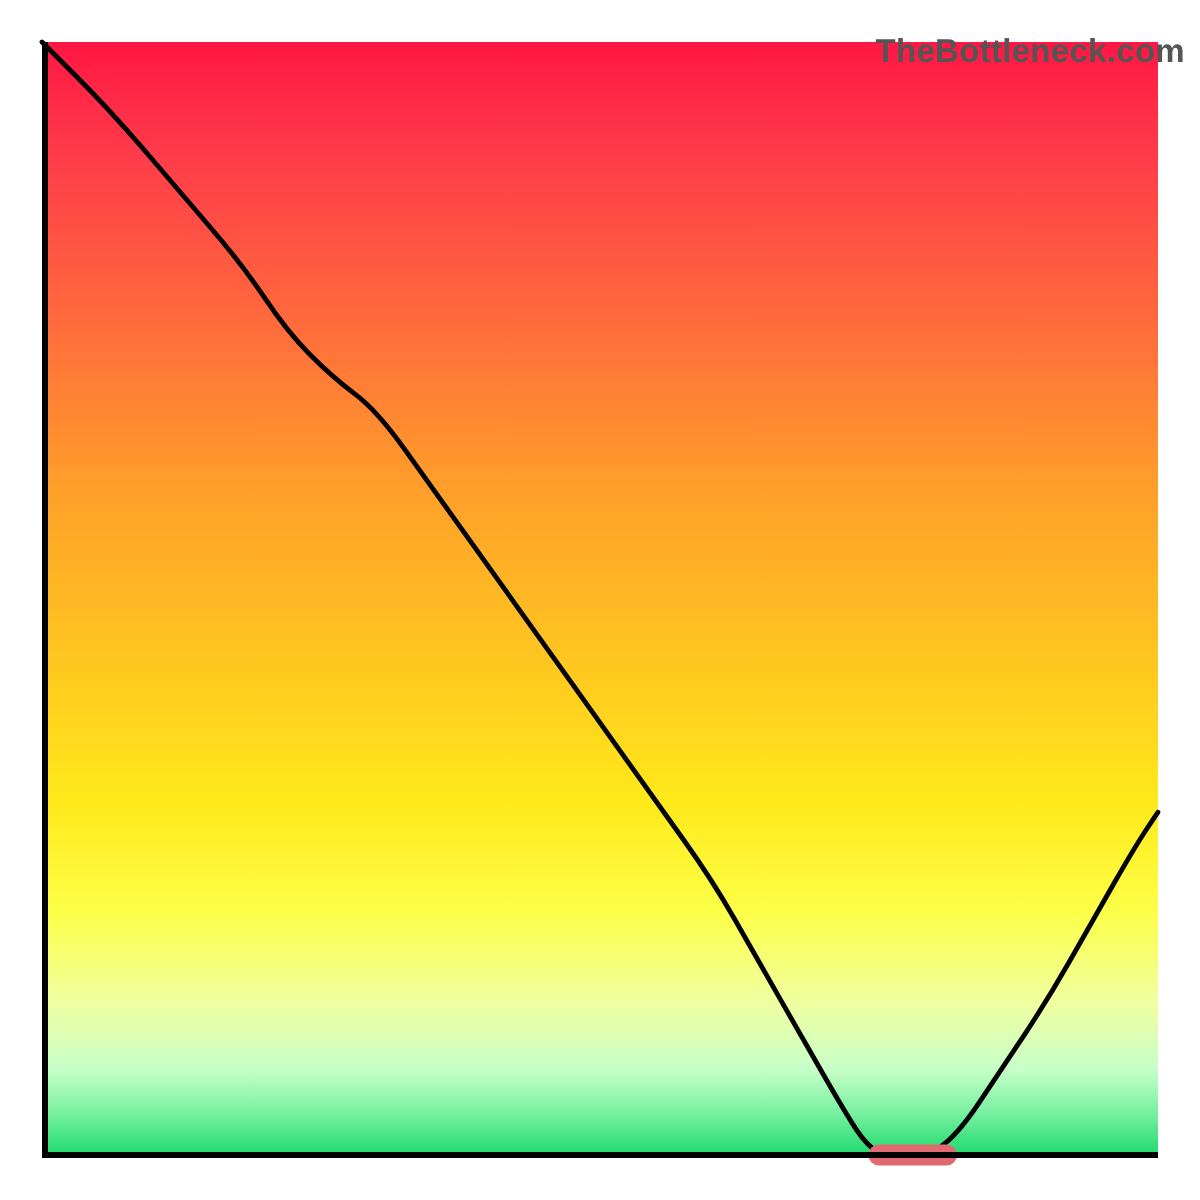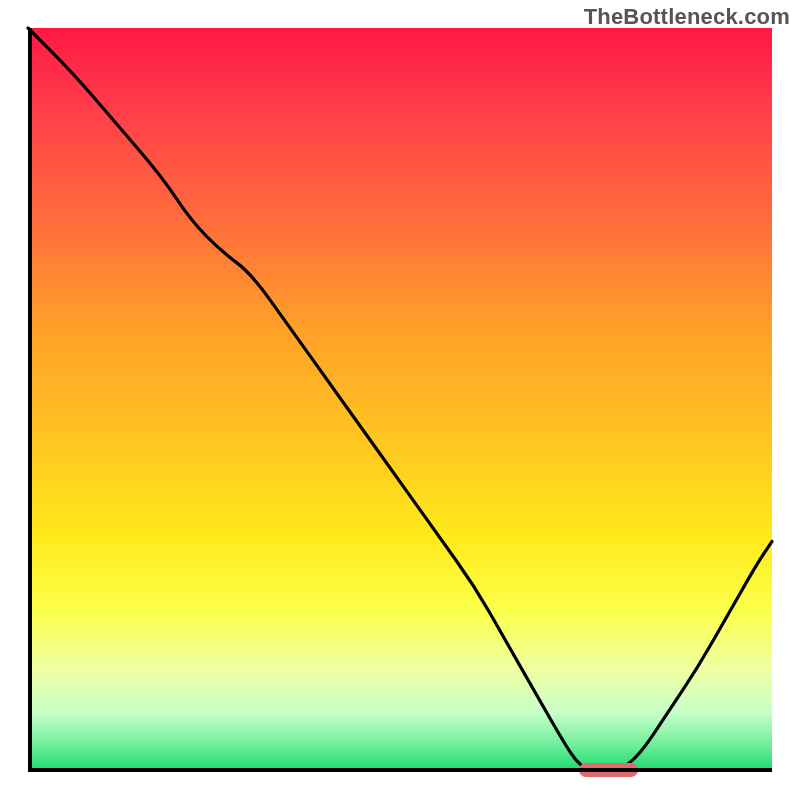--- a/index.html
+++ b/index.html
@@ -10,21 +10,21 @@
     background: #ffffff;
     font-family: Arial, Helvetica, sans-serif;
   }
   .chart-container {
     position: relative;
     width: 800px;
     height: 800px;
   }
   .watermark {
     position: absolute;
-    top: 4px;
+    top: 21px;
     right: 10px;
     font-size: 22px;
     font-weight: bold;
     color: #555555;
     letter-spacing: 0.2px;
     z-index: 10;
   }
   .plot-area {
     position: absolute;
     left: 28px;

